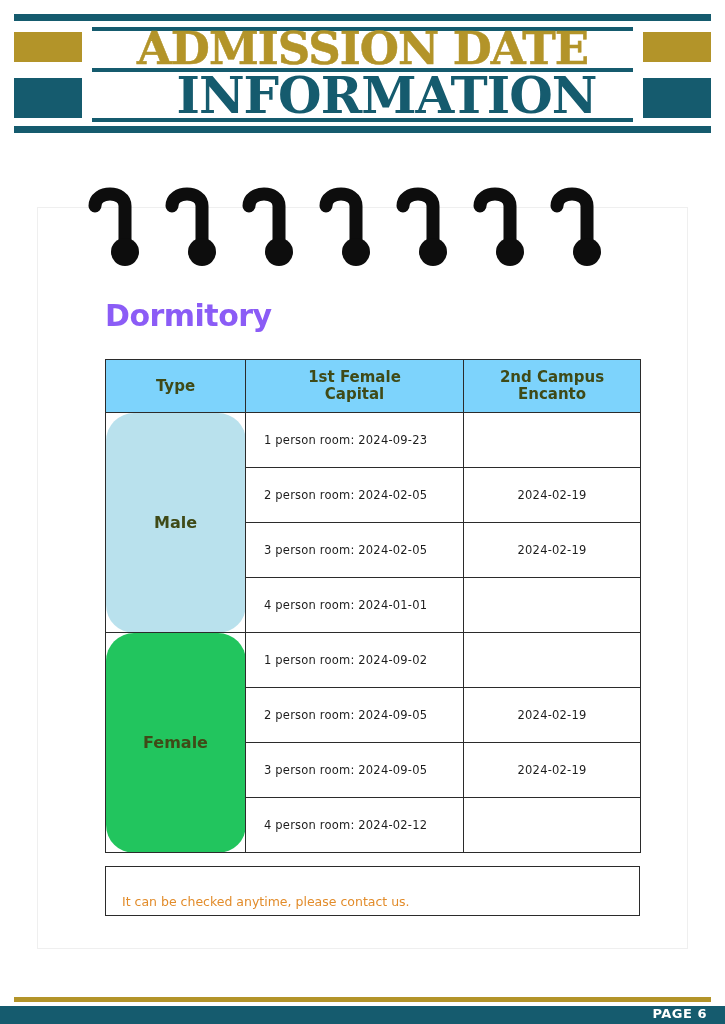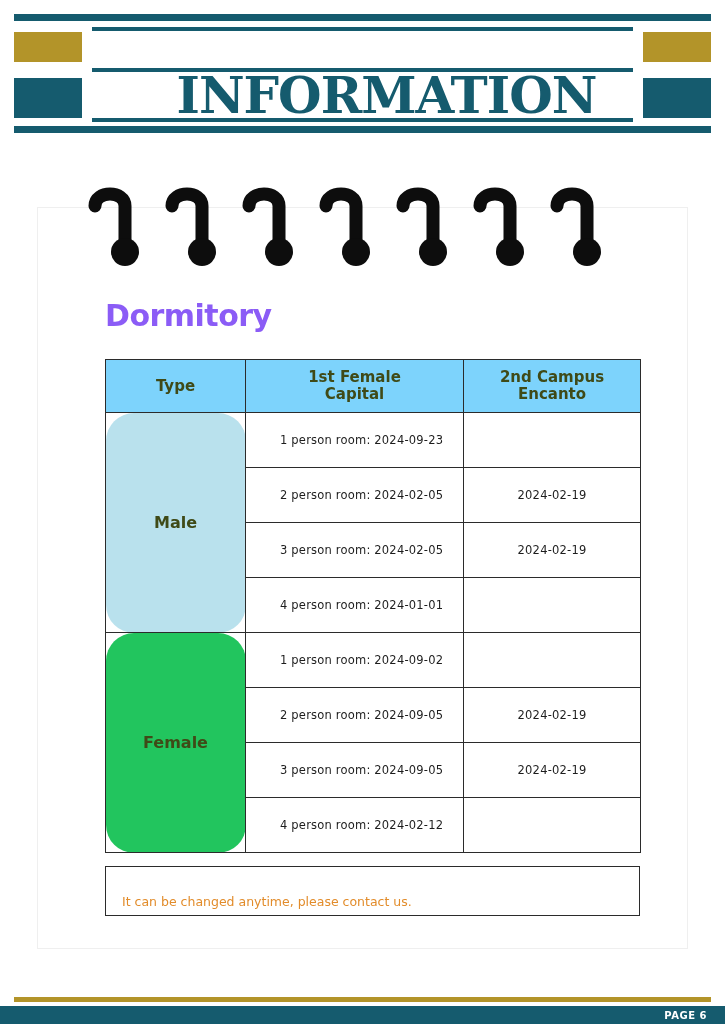--- a/index.html
+++ b/index.html
@@ -213,21 +213,21 @@
 
   td.data {
     height: 54px;
     text-align: center;
     vertical-align: middle;
     font-family: "DejaVu Sans", sans-serif;
     font-size: 11.5px;
     color: #1d1d1d;
     letter-spacing: 0.2px;
   }
-  td.data.c1 { padding-left: 34px; text-align: left; }
+  td.data.c1 { padding-left: 18px; text-align: left; }
 
   
   .note-box {
     position: absolute;
     top: 866px;
     left: 105px;
     width: 533px;
     height: 48px;
     border: 1px solid #2b2b2b;
     background: #ffffff;
@@ -272,37 +272,38 @@
     width: 725px;
     height: 18px;
     background: #155b6e;
   }
   .footer-page {
     position: absolute;
     bottom: 3px;
     right: 18px;
     font-family: "DejaVu Sans", sans-serif;
     font-weight: bold;
-    font-size: 10px;
+    font-size: 13px;
     color: #ffffff;
     letter-spacing: 0.5px;
   }
 </style>
 </head>
 <body>
 
 <div class="header">
   <div class="hdr-bar-top"></div>
   <div class="hdr-rule-1"></div>
   <div class="hdr-rule-2"></div>
   <div class="hdr-rule-3"></div>
   <div class="hdr-block-left-gold"></div>
   <div class="hdr-block-left-teal"></div>
   <div class="hdr-block-right-gold"></div>
   <div class="hdr-block-right-teal"></div>
+  <div class="title-line1">ADMISSION DATE</div>
   <div class="title-line2">INFORMATION</div>
   <div class="hdr-bar-bottom"></div>
 </div>
 
 <div class="page-body"></div>
 
 <div class="card"></div>
 
 <div class="rings">
   <svg width="725" height="100" viewBox="0 0 725 100">
@@ -384,20 +385,20 @@
       </tr>
       <tr>
         <td class="data c1">4 person room: 2024-02-12</td>
         <td class="data"></td>
       </tr>
     </tbody>
   </table>
 </div>
 
 <div class="note-box">
-  <div class="note-line2">It can be changed anytime, please contact us.</div>
+  <div class="note-line2">It can be checked anytime, please contact us.</div>
 </div>
 
 <div class="footer">
   <div class="footer-gold"></div>
   <div class="footer-teal"></div>
   <div class="footer-page">PAGE 6</div>
 </div>
 
 </body></html>

